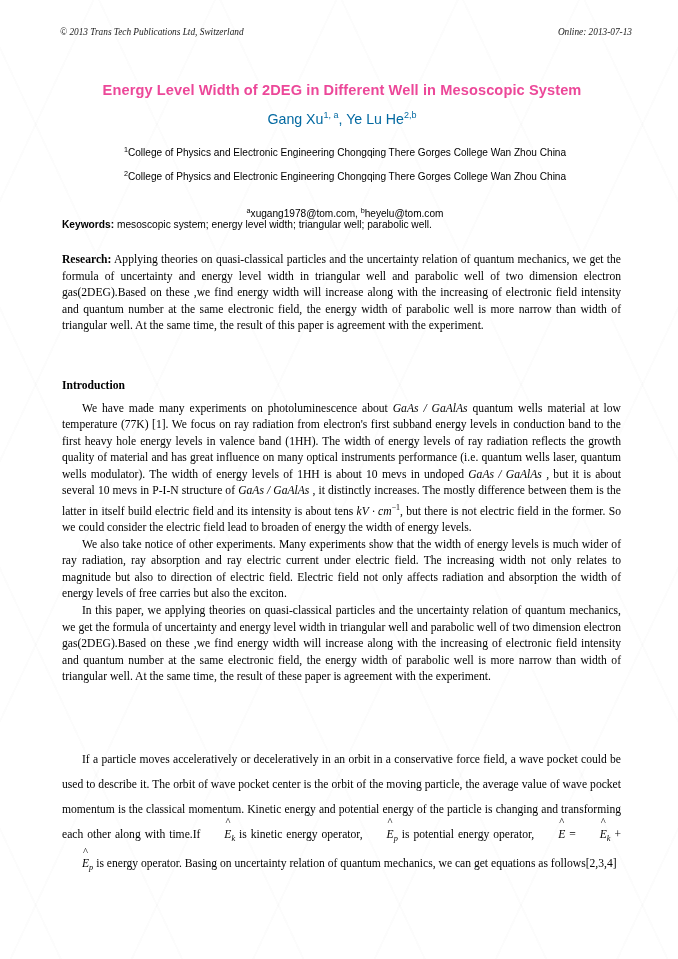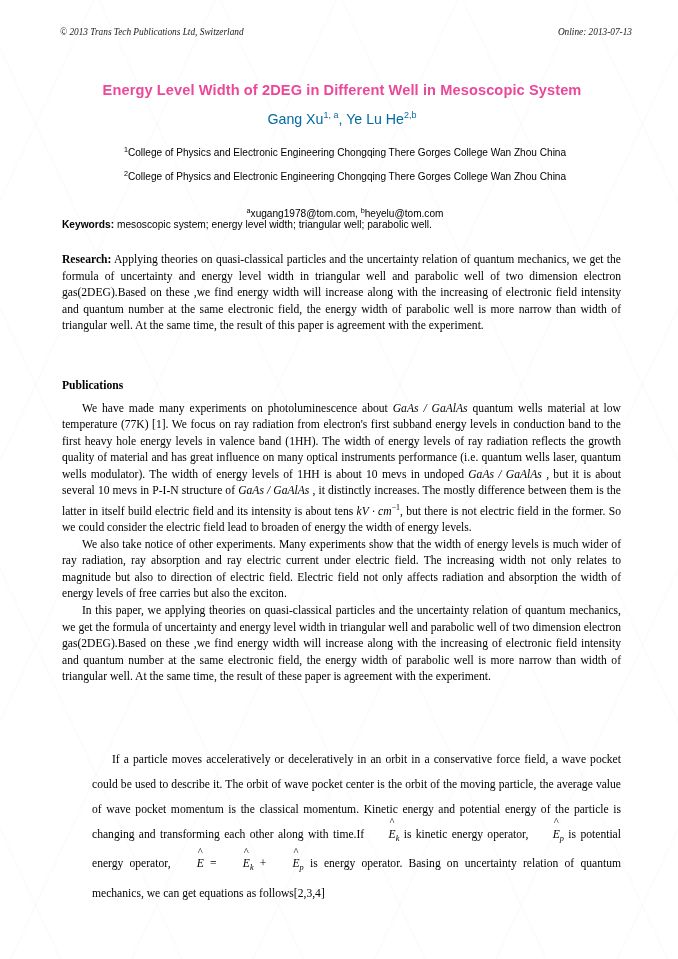--- a/index.html
+++ b/index.html
@@ -184,21 +184,21 @@
   }
   sub.mini {
     font-style: italic;
     font-size: 0.72em;
   }
   sup.mini {
     font-size: 0.68em;
   }
   .secintro { top: 378px; }
   .sectheory { top: 747px; }
-  .eqline { line-height: 25px; margin-left: 30px; }
+  .eqline { line-height: 25px; }
 </style>
 </head>
 <body>
 
 <div class="page">
   <div class="watermark"></div>
 
   <div class="content">
 
     <div class="masthead">
@@ -224,21 +224,21 @@
       <b>Keywords:</b>
       <span>mesoscopic system; energy level width; triangular well; parabolic well.</span>
     </div>
 
     <div class="abstract">
       <b>Research:</b>
       <span>Applying theories on quasi-classical particles and the uncertainty relation of quantum mechanics, we get the formula of uncertainty and energy level width in triangular well and parabolic well of two dimension electron gas(2DEG).Based on these ,we find energy width will increase along with the increasing of electronic field intensity and quantum number at the same electronic field, the energy width of parabolic well is more narrow than width of triangular well. At the same time, the result of this paper is agreement with the experiment.</span>
     </div>
 
     <div class="section secintro">
-      <div class="section-head">Publications</div>
+      <div class="section-head">Introduction</div>
       <p class="para"><span>We have made many experiments on photoluminescence about </span><span class="mathit">GaAs / GaAlAs</span><span> quantum wells material at low temperature (77K) [1]. We focus on ray radiation from electron's first subband energy levels in conduction band to the first heavy hole energy levels in valence band (1HH). The width of energy levels of ray radiation reflects the growth quality of material and has great influence on many optical instruments performance (i.e. quantum wells laser, quantum wells modulator). The width of energy levels of 1HH is about 10 mevs in undoped </span><span class="mathit">GaAs / GaAlAs</span><span> , but it is about several 10 mevs in P-I-N structure of </span><span class="mathit">GaAs / GaAlAs</span><span> , it distinctly increases. The mostly difference between them is the latter in itself build electric field and its intensity is about tens </span><span class="mathit">kV · cm</span><sup class="mini">−1</sup><span>, but there is not electric field in the former. So we could consider the electric field lead to broaden of energy the width of energy levels.</span></p>
       <p class="para">We also take notice of other experiments. Many experiments show that the width of energy levels is much wider of ray radiation, ray absorption and ray electric current under electric field. The increasing width not only relates to magnitude but also to direction of electric field. Electric field not only affects radiation and absorption the width of energy levels of free carries but also the exciton.</p>
       <p class="para">In this paper, we applying theories on quasi-classical particles and the uncertainty relation of quantum mechanics, we get the formula of uncertainty and energy level width in triangular well and parabolic well of two dimension electron gas(2DEG).Based on these ,we find energy width will increase along with the increasing of electronic field intensity and quantum number at the same electronic field, the energy width of parabolic well is more narrow than width of triangular well. At the same time, the result of these paper is agreement with the experiment.</p>
     </div>
 
     <div class="section sectheory">
       <p class="para eqline"><span>If a particle moves acceleratively or deceleratively in an orbit in a conservative force field, a wave pocket could be used to describe it. The orbit of wave pocket center is the orbit of the moving particle, the average value of wave pocket momentum is the classical momentum. Kinetic energy and potential energy of the particle is changing and transforming each other along with time.If </span><span class="hat mvar"><span class="hatmark">^</span><span>E</span></span><sub class="mini">k</sub><span> is kinetic energy operator, </span><span class="hat mvar"><span class="hatmark">^</span><span>E</span></span><sub class="mini">p</sub><span> is potential energy operator, </span><span class="hat mvar"><span class="hatmark">^</span><span>E</span></span><span> = </span><span class="hat mvar"><span class="hatmark">^</span><span>E</span></span><sub class="mini">k</sub><span> + </span><span class="hat mvar"><span class="hatmark">^</span><span>E</span></span><sub class="mini">p</sub><span> is energy operator. Basing on uncertainty relation of quantum mechanics, we can get equations as follows[2,3,4]</span></p>
     </div>
 
   </div>

